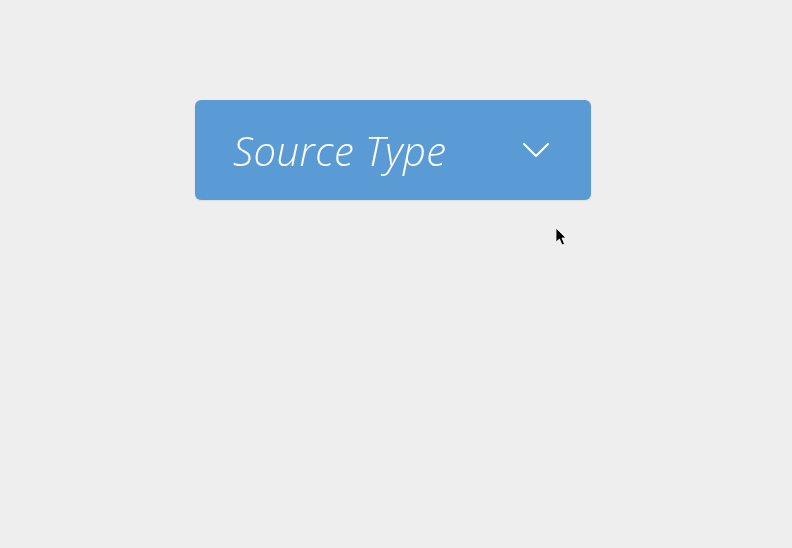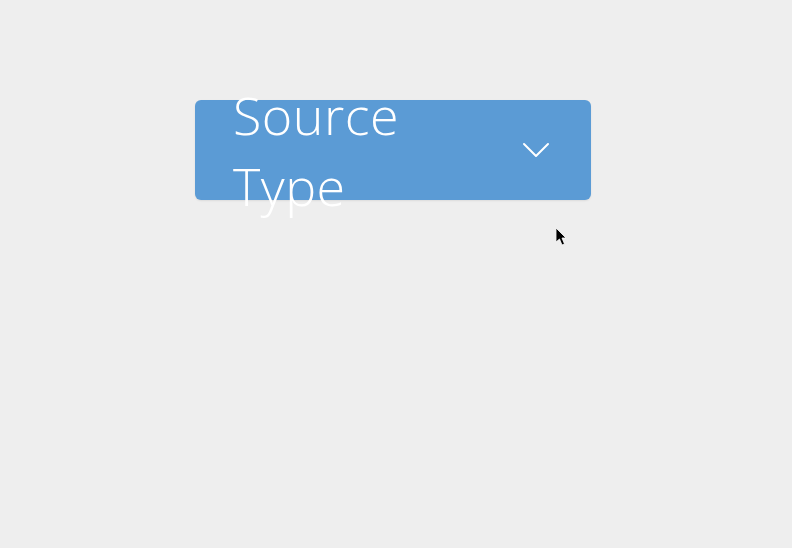--- a/index.html
+++ b/index.html
@@ -24,23 +24,24 @@
       border-radius: 6px;
       display: flex;
       align-items: center;
       justify-content: space-between;
       padding: 0 40px 0 38px;
       cursor: pointer;
       box-shadow: 0 1px 2px rgba(0,0,0,0.08);
     }
     .dropdown-label {
       color: #ffffff;
-      font-size: 52px;
+      font-size: 40px;
       font-weight: 300;
       letter-spacing: 0.5px;
+      font-style: italic;
     }
     .chevron {
       width: 30px;
       height: 30px;
       display: flex;
       align-items: center;
       justify-content: center;
     }
     .chevron svg {
       width: 28px;

